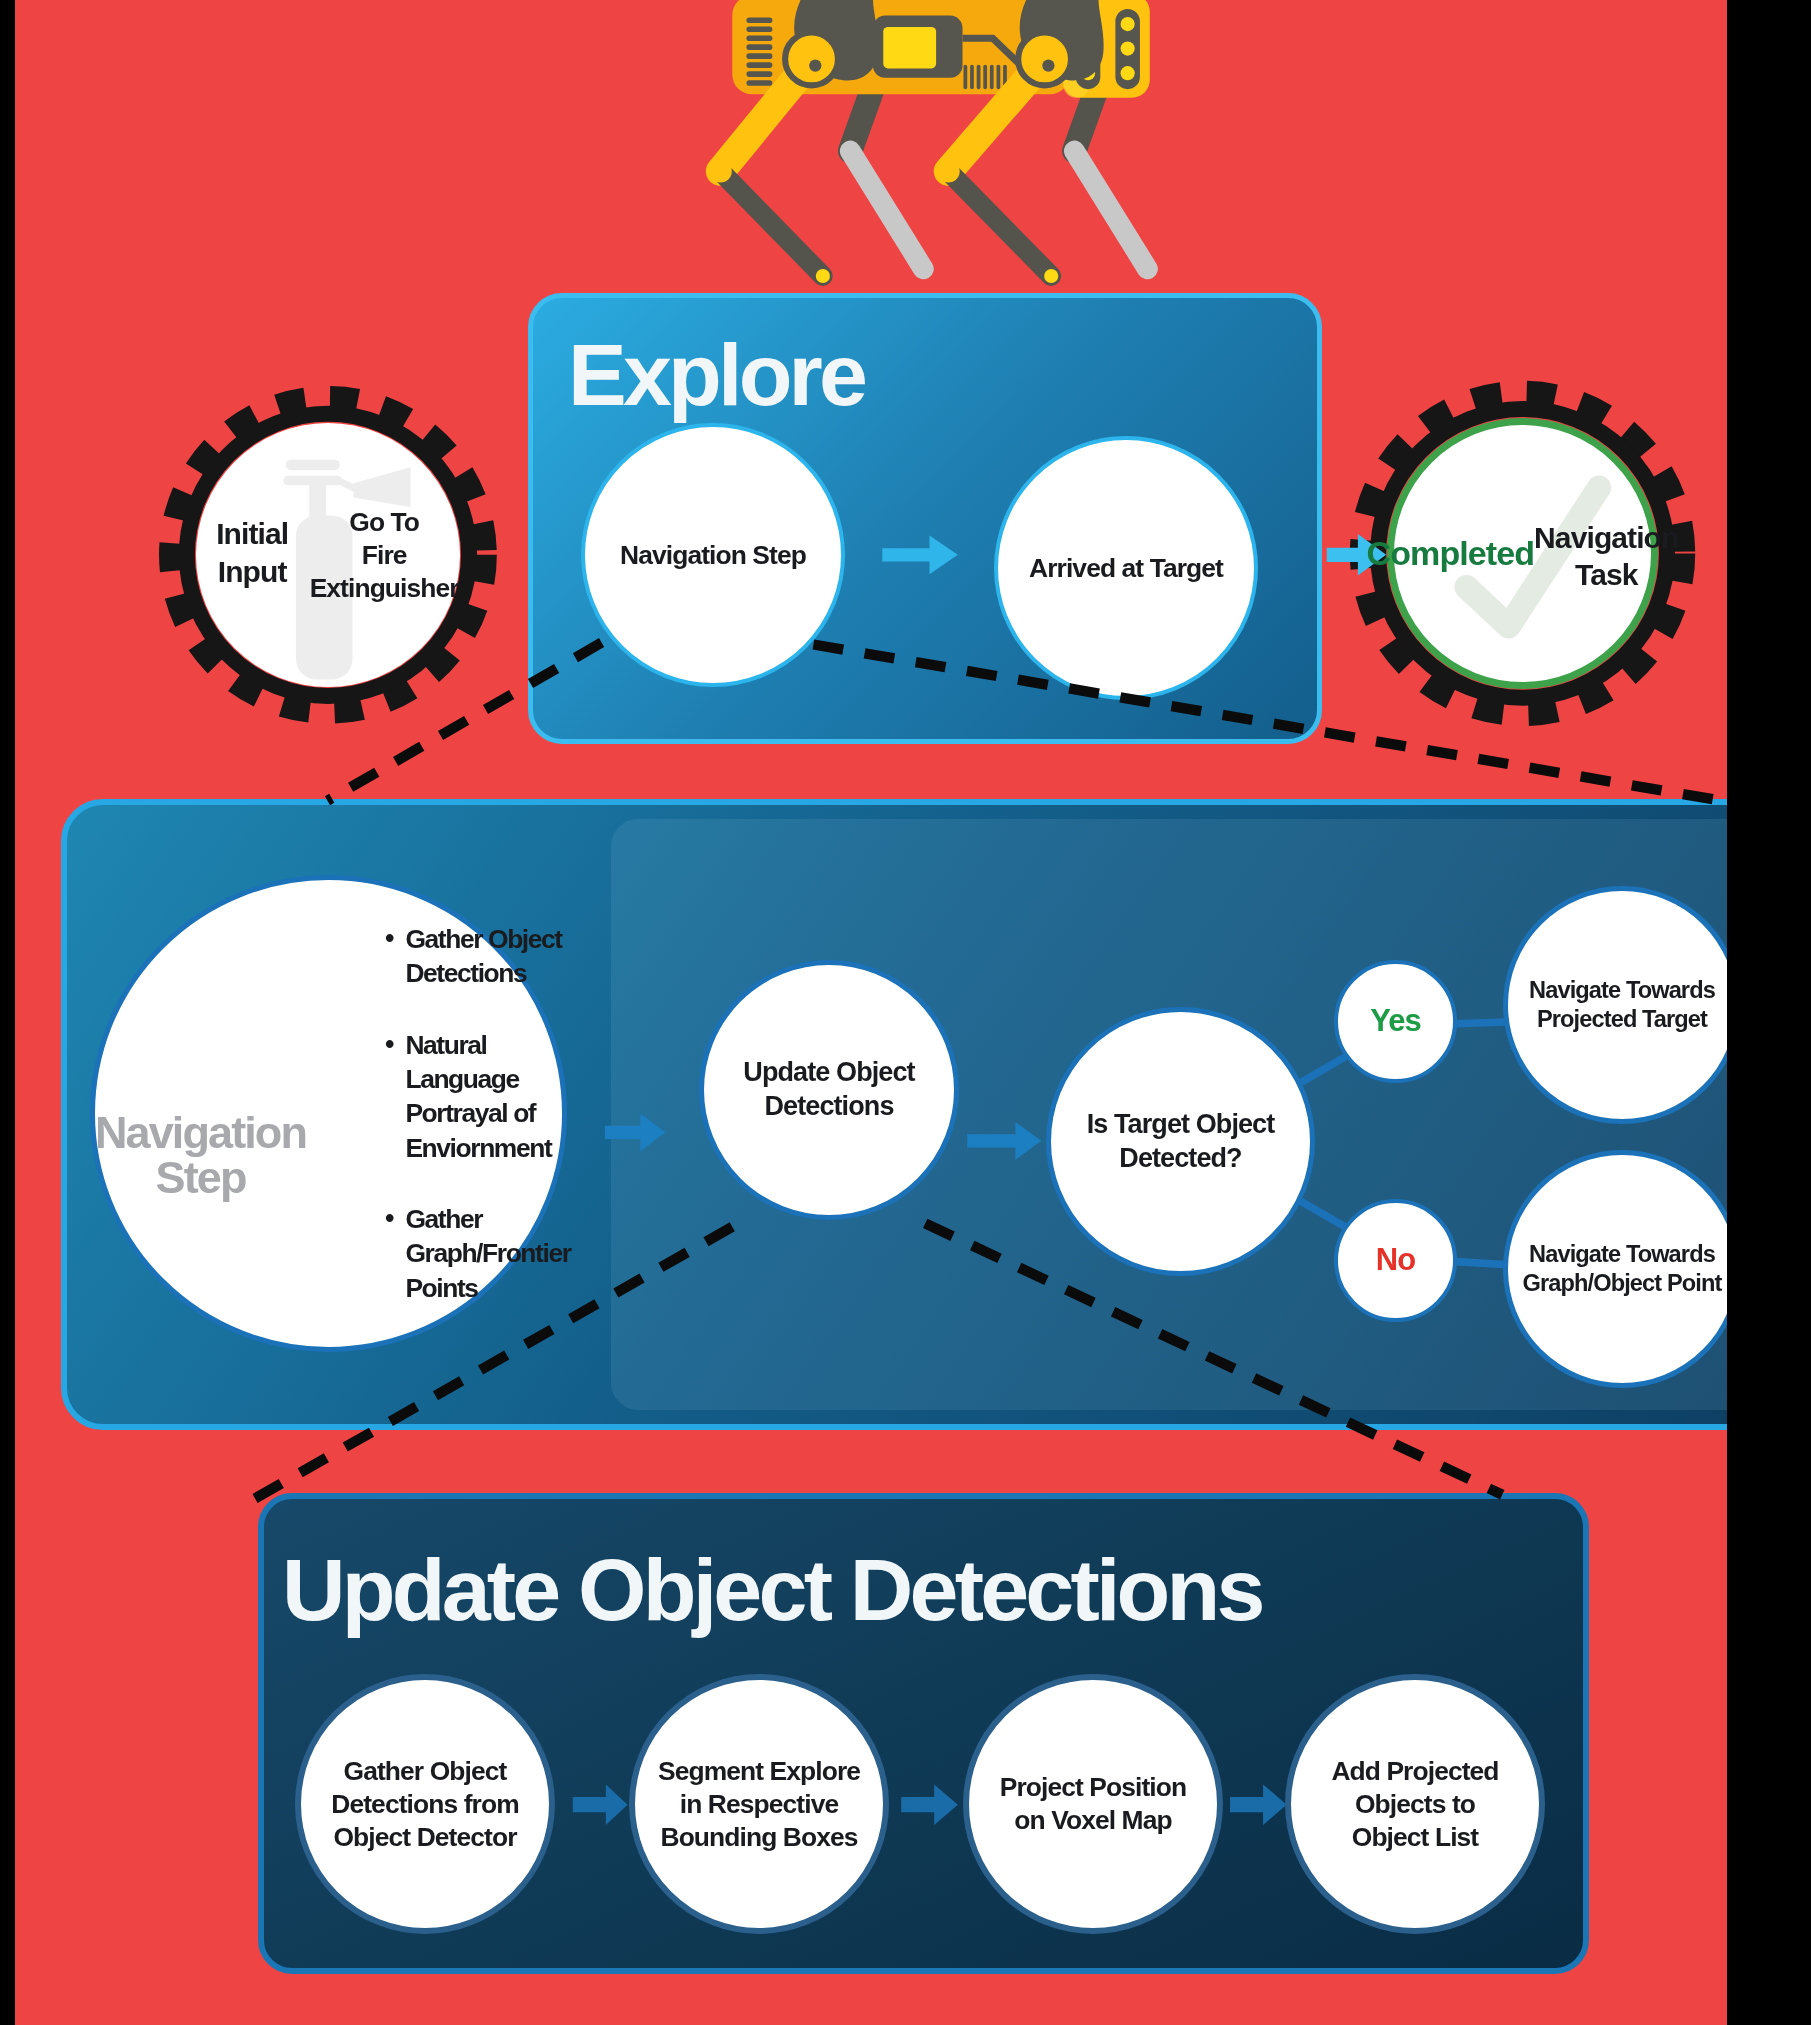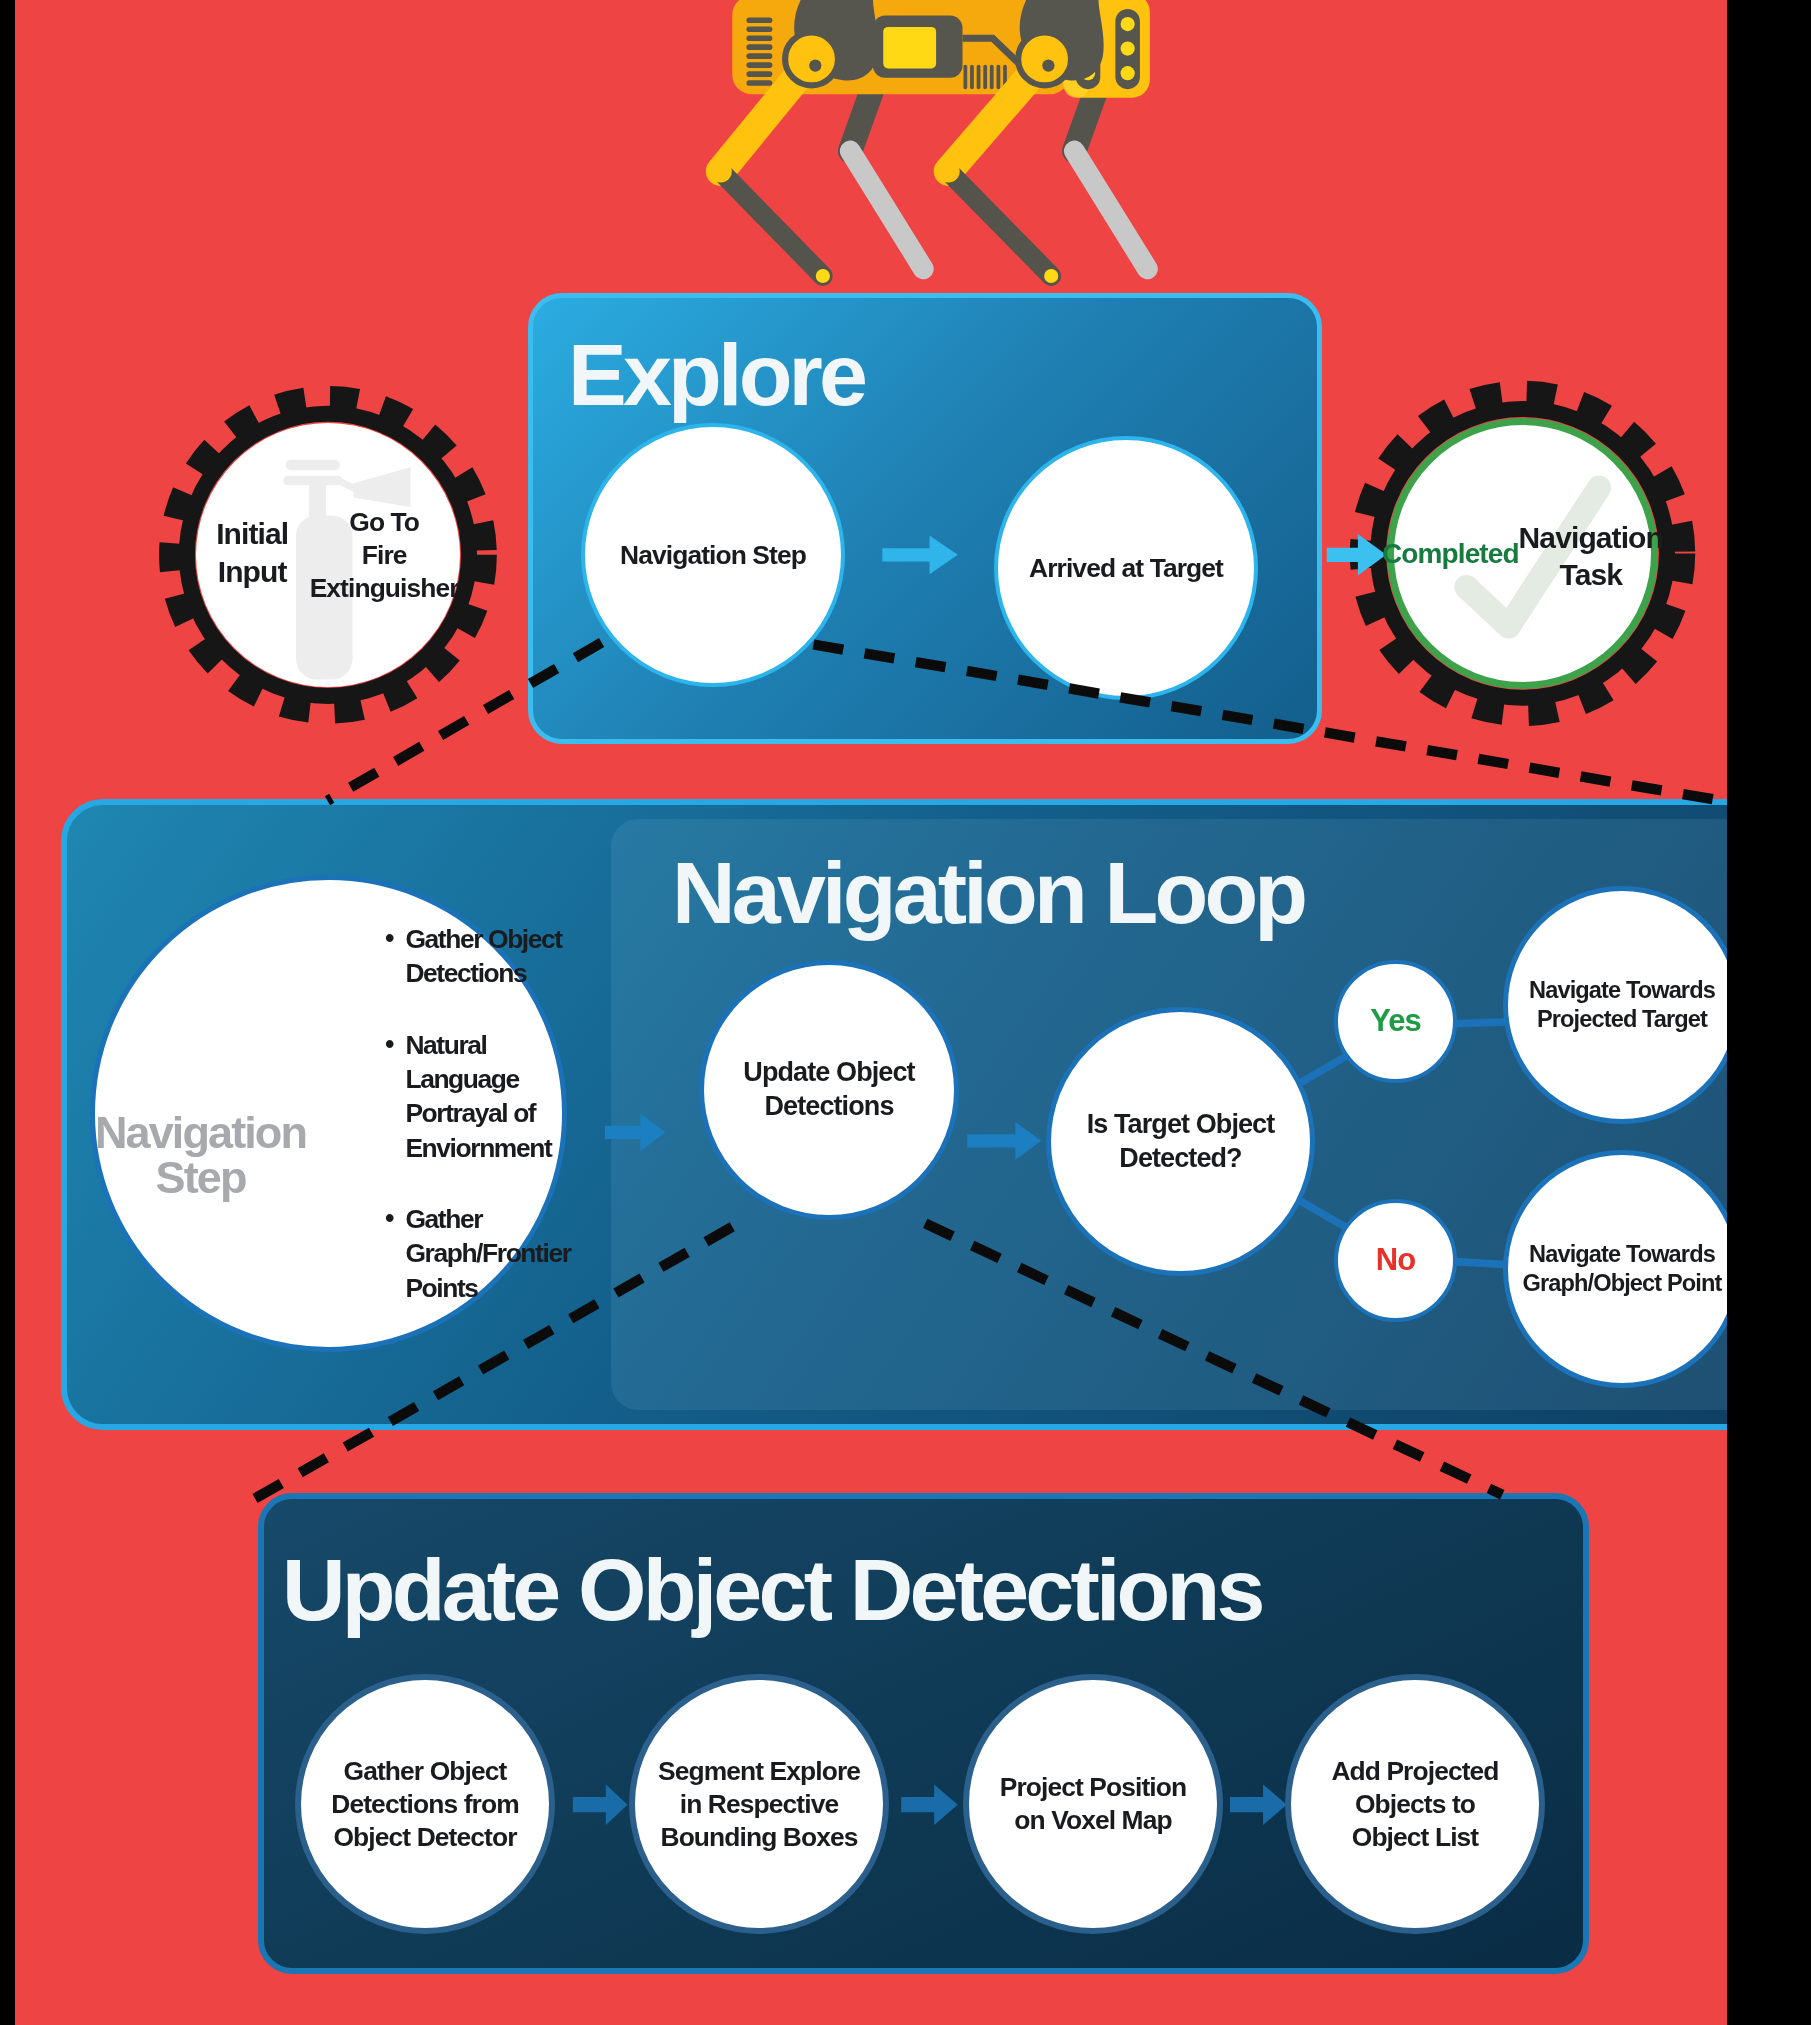--- a/index.html
+++ b/index.html
@@ -47,21 +47,21 @@
     display:flex;flex-direction:row;align-items:center;justify-content:center;
     text-align:center;color:#1A1B1E;font-weight:bold;letter-spacing:-0.9px;line-height:1.25;
   }
   .ml{white-space:pre-line;}
   #node-navstep{left:566px;top:423px;width:264px;height:264px;border:4.7px solid #2CB4EC;font-size:26.4px;}
   #node-arrived{left:979px;top:436px;width:264px;height:264px;border:4.7px solid #2CB4EC;font-size:26.4px;}
   #node-initial{left:181px;top:423px;width:264px;height:264px;font-size:26.4px;}
   #node-initial .node-title{font-size:30px;margin-bottom:4.7px;position:relative;}
   #node-initial .ml{position:relative;}
   #node-completed{left:1372px;top:418px;width:271px;height:271px;border:7.5px solid #3DA24A;}
-  #node-completed .node-title{font-size:28px;color:#177B40;position:relative;}
+  #node-completed .node-title{font-size:34px;color:#177B40;position:relative;}
   #node-completed .node-sub{font-size:30px;margin-top:5.7px;position:relative;}
   #node-bigstep{left:75px;top:875px;width:477px;height:477px;border:5.7px solid #1B72B8;justify-content:flex-start;}
   #node-update{left:684px;top:960px;width:260px;height:260px;border:5.7px solid #1B72B8;font-size:27px;}
   #node-decision{left:1031px;top:1007px;width:269px;height:269px;border:5.7px solid #1B72B8;font-size:27px;}
   #node-yes{left:1319px;top:960px;width:123px;height:123px;border:4.7px solid #1B72B8;font-size:31px;color:#1D9B45;}
   #node-no{left:1319px;top:1199px;width:123px;height:123px;border:4.7px solid #1B72B8;font-size:31px;color:#E6332A;}
   #node-navtarget{left:1488px;top:886px;width:238px;height:238px;border:5.7px solid #1B72B8;font-size:23.6px;}
   #node-navgraph{left:1488px;top:1150px;width:238px;height:238px;border:5.7px solid #1B72B8;font-size:23.6px;}
   .bnode{top:1674px;width:260px;height:260px;border:6.6px solid #2B5F8C;font-size:26.4px;}
   #node-b1{left:280px;}
@@ -159,21 +159,20 @@
     </g>
   </svg>
 
   <div class="box" id="explore-box"></div>
   <div class="box" id="navloop-box">
     <div id="navloop-inner"></div>
   </div>
   <div class="box" id="bottom-box"></div>
 
   <div class="box-title" id="t-explore">Explore</div>
-  <div class="box-title" id="t-navloop">Navigation Loop</div>
   <div class="box-title" id="t-bottom">Update Object Detections</div>
 
   <svg class="layer" id="connector-layer" viewBox="0 0 3840 4292" width="1812" height="2025">
     <path d="M1838,1162 H1938 V1135 L1998,1176 L1938,1217 V1190 H1838 Z" fill="#2FB5EA"></path>
     <path d="M2780,1161 H2846 V1132 L2906,1176 L2846,1220 V1191 H2780 Z" fill="#3CC0F0"></path>
     <path d="M1250,2386 H1325 V2360 L1378,2400 L1325,2440 V2414 H1250 Z" fill="#1C7FC2"></path>
     <path d="M2018,2404 H2120 V2378 L2175,2418 L2120,2458 V2432 H2018 Z" fill="#1C7FC2"></path>
     <path d="M1182,3809 H1252 V3782 L1298,3825 L1252,3868 V3841 H1182 Z" fill="#1A6CA8"></path>
     <path d="M1878,3809 H1948 V3782 L1998,3825 L1948,3868 V3841 H1878 Z" fill="#1A6CA8"></path>
     <path d="M2575,3809 H2645 V3782 L2695,3825 L2645,3868 V3841 H2575 Z" fill="#1A6CA8"></path>

